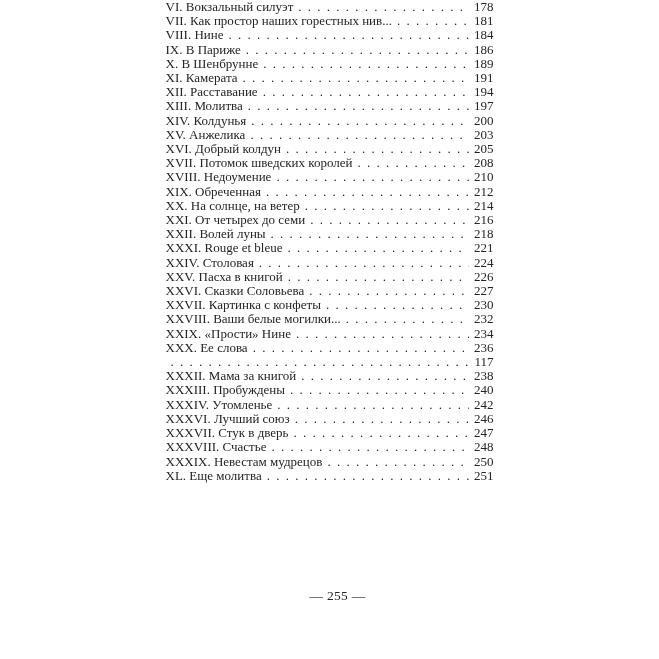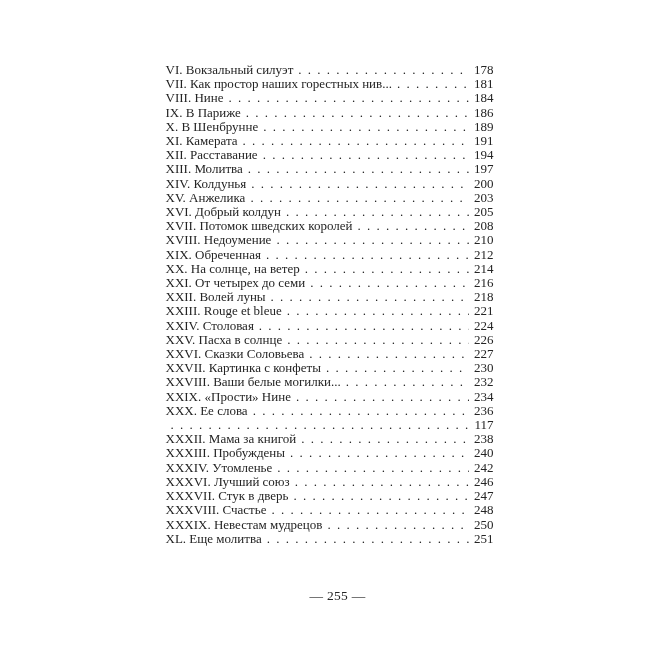--- a/index.html
+++ b/index.html
@@ -15,21 +15,20 @@
     overflow: hidden;
   }
   .page {
     position: relative;
     width: 659px;
     height: 659px;
   }
   .toc {
     width: 328px;
     margin: 0 auto;
-    padding-top: 63px;
     font-size: 13px;
     line-height: 14.2px;
   }
   .row {
     display: flex;
     align-items: baseline;
   }
   .title {
     white-space: nowrap;
     flex: 0 0 auto;
@@ -165,33 +164,33 @@
     <span class="pagenum">216</span>
   </div>
 
   <div class="row">
     <span class="title">XXII. Волей луны</span>
     <span class="leader"></span>
     <span class="pagenum">218</span>
   </div>
 
   <div class="row">
-    <span class="title">XXIII. Rouge et bleue</span>
+    <span class="title">XXXI. Rouge et bleue</span>
     <span class="leader"></span>
     <span class="pagenum">221</span>
   </div>
 
   <div class="row">
     <span class="title">XXIV. Столовая</span>
     <span class="leader"></span>
     <span class="pagenum">224</span>
   </div>
 
   <div class="row">
-    <span class="title">XXV. Пасха в солнце</span>
+    <span class="title">XXV. Пасха в книгой</span>
     <span class="leader"></span>
     <span class="pagenum">226</span>
   </div>
 
   <div class="row">
     <span class="title">XXVI. Сказки Соловьева</span>
     <span class="leader"></span>
     <span class="pagenum">227</span>
   </div>
 

